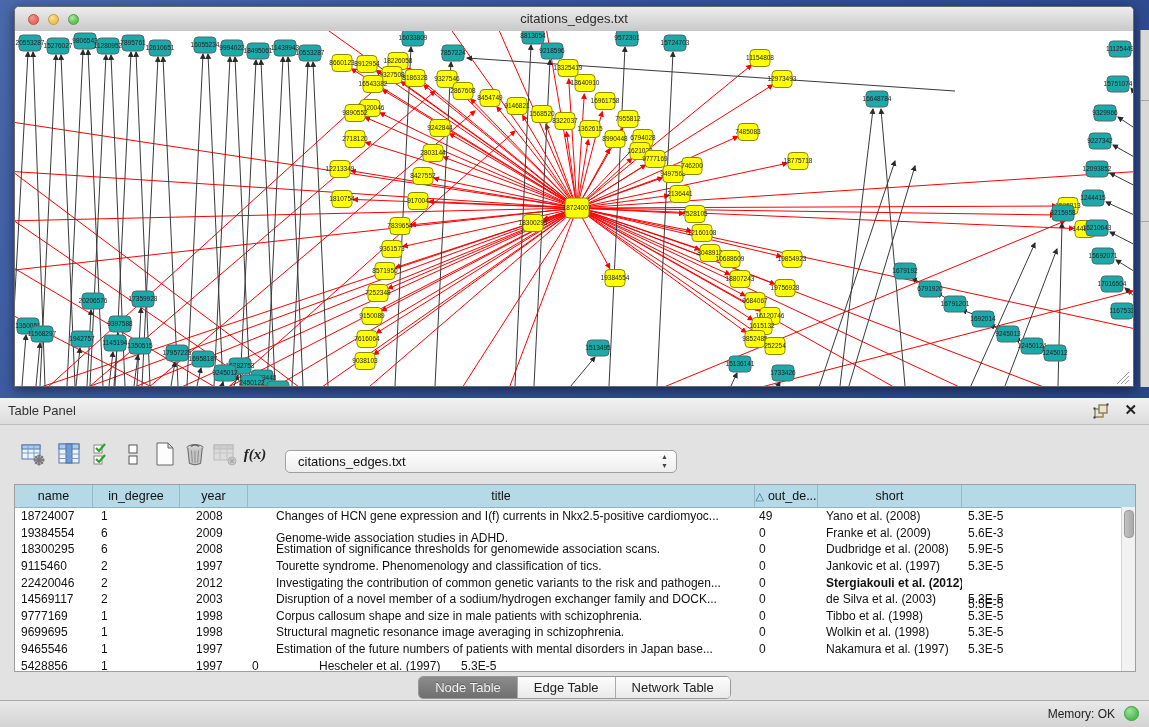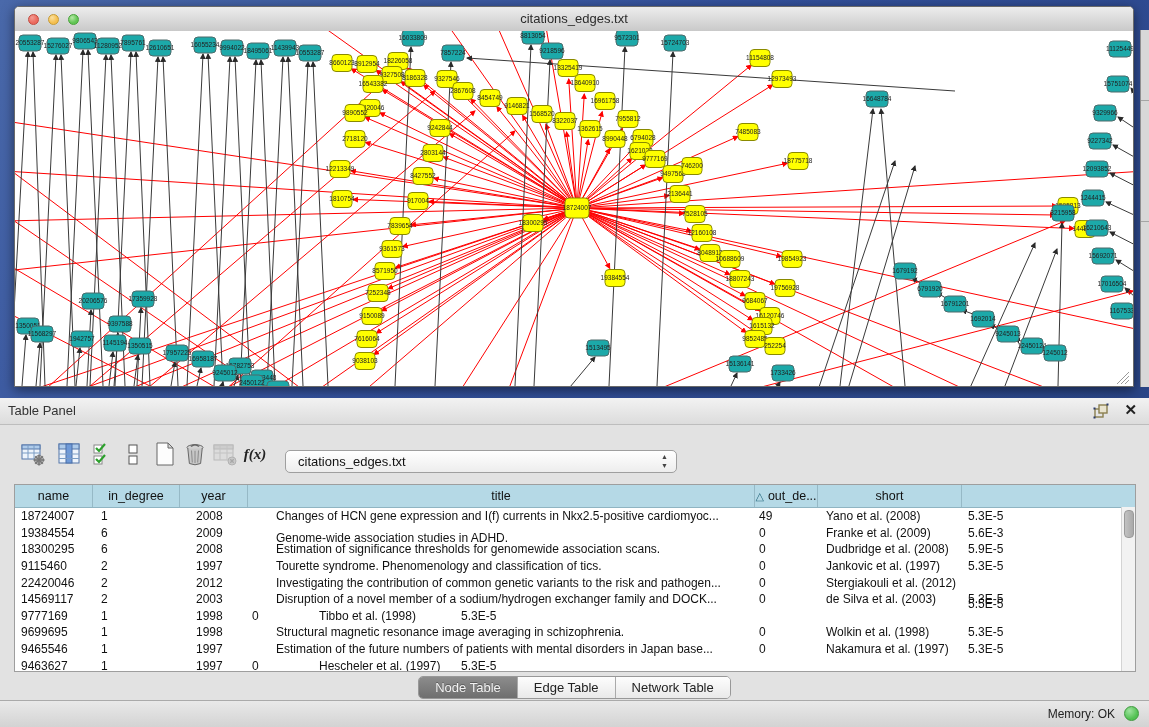--- a/index.html
+++ b/index.html
@@ -868,36 +868,37 @@
             <div class="td" style="width: 63px; padding-left: 4px;">0</div>
             <div class="td" style="width: 144px; padding-left: 8px;">Jankovic et al. (1997)</div>
             <div class="td" style="width: 162px; padding-left: 6px;">5.3E-5</div>
           </div>
           <div class="tr">
             <div class="td" style="width: 78px; padding-left: 6px;">22420046</div>
             <div class="td" style="width: 87px; padding-left: 8px;">2</div>
             <div class="td" style="width: 68px; padding-left: 16px;">2012</div>
             <div class="td" style="width: 507px; padding-left: 28px;">Investigating the contribution of common genetic variants to the risk and pathogen...</div>
             <div class="td" style="width: 63px; padding-left: 4px;">0</div>
-            <div class="td" style="width: 144px; padding-left: 8px;">Stergiakouli et al. (2012)</div>
+            <div class="td" style="width: 144px; padding-left: 8px; font-weight: bold;">Stergiakouli et al. (2012)</div>
             <div class="td" style="width: 162px; padding-left: 6px; margin-top: 43px;">5.5E-5</div>
           </div>
           <div class="tr">
             <div class="td" style="width: 78px; padding-left: 6px;">14569117</div>
             <div class="td" style="width: 87px; padding-left: 8px;">2</div>
             <div class="td" style="width: 68px; padding-left: 16px;">2003</div>
             <div class="td" style="width: 507px; padding-left: 28px;">Disruption of a novel member of a sodium/hydrogen exchanger family and DOCK...</div>
             <div class="td" style="width: 63px; padding-left: 4px;">0</div>
             <div class="td" style="width: 144px; padding-left: 8px;">de Silva et al. (2003)</div>
             <div class="td" style="width: 162px; padding-left: 6px;">5.3E-5</div>
           </div>
           <div class="tr">
             <div class="td" style="width: 78px; padding-left: 6px;">9777169</div>
             <div class="td" style="width: 87px; padding-left: 8px;">1</div>
             <div class="td" style="width: 68px; padding-left: 16px;">1998</div>
+            <div class="td" style="width: 507px; padding-left: 28px;">Corpus callosum shape and size in male patients with schizophrenia.</div>
             <div class="td" style="width: 63px; padding-left: 4px;">0</div>
             <div class="td" style="width: 144px; padding-left: 8px;">Tibbo et al. (1998)</div>
             <div class="td" style="width: 162px; padding-left: 6px;">5.3E-5</div>
           </div>
           <div class="tr">
             <div class="td" style="width: 78px; padding-left: 6px;">9699695</div>
             <div class="td" style="width: 87px; padding-left: 8px;">1</div>
             <div class="td" style="width: 68px; padding-left: 16px;">1998</div>
             <div class="td" style="width: 507px; padding-left: 28px;">Structural magnetic resonance image averaging in schizophrenia.</div>
             <div class="td" style="width: 63px; padding-left: 4px;">0</div>
@@ -907,21 +908,21 @@
           <div class="tr">
             <div class="td" style="width: 78px; padding-left: 6px;">9465546</div>
             <div class="td" style="width: 87px; padding-left: 8px;">1</div>
             <div class="td" style="width: 68px; padding-left: 16px;">1997</div>
             <div class="td" style="width: 507px; padding-left: 28px;">Estimation of the future numbers of patients with mental disorders in Japan base...</div>
             <div class="td" style="width: 63px; padding-left: 4px;">0</div>
             <div class="td" style="width: 144px; padding-left: 8px;">Nakamura et al. (1997)</div>
             <div class="td" style="width: 162px; padding-left: 6px;">5.3E-5</div>
           </div>
           <div class="tr">
-            <div class="td" style="width: 78px; padding-left: 6px;">9463627</div>
+            <div class="td" style="width: 78px; padding-left: 6px;">5428856</div>
             <div class="td" style="width: 87px; padding-left: 8px;">1</div>
             <div class="td" style="width: 68px; padding-left: 16px;">1997</div>
             <div class="td" style="width: 63px; padding-left: 4px;">0</div>
             <div class="td" style="width: 144px; padding-left: 8px;">Hescheler et al. (1997)</div>
             <div class="td" style="width: 162px; padding-left: 6px;">5.3E-5</div>
           </div>
         </div>
       <div class="vscroll">
         <div class="vthumb"></div>
       </div>

